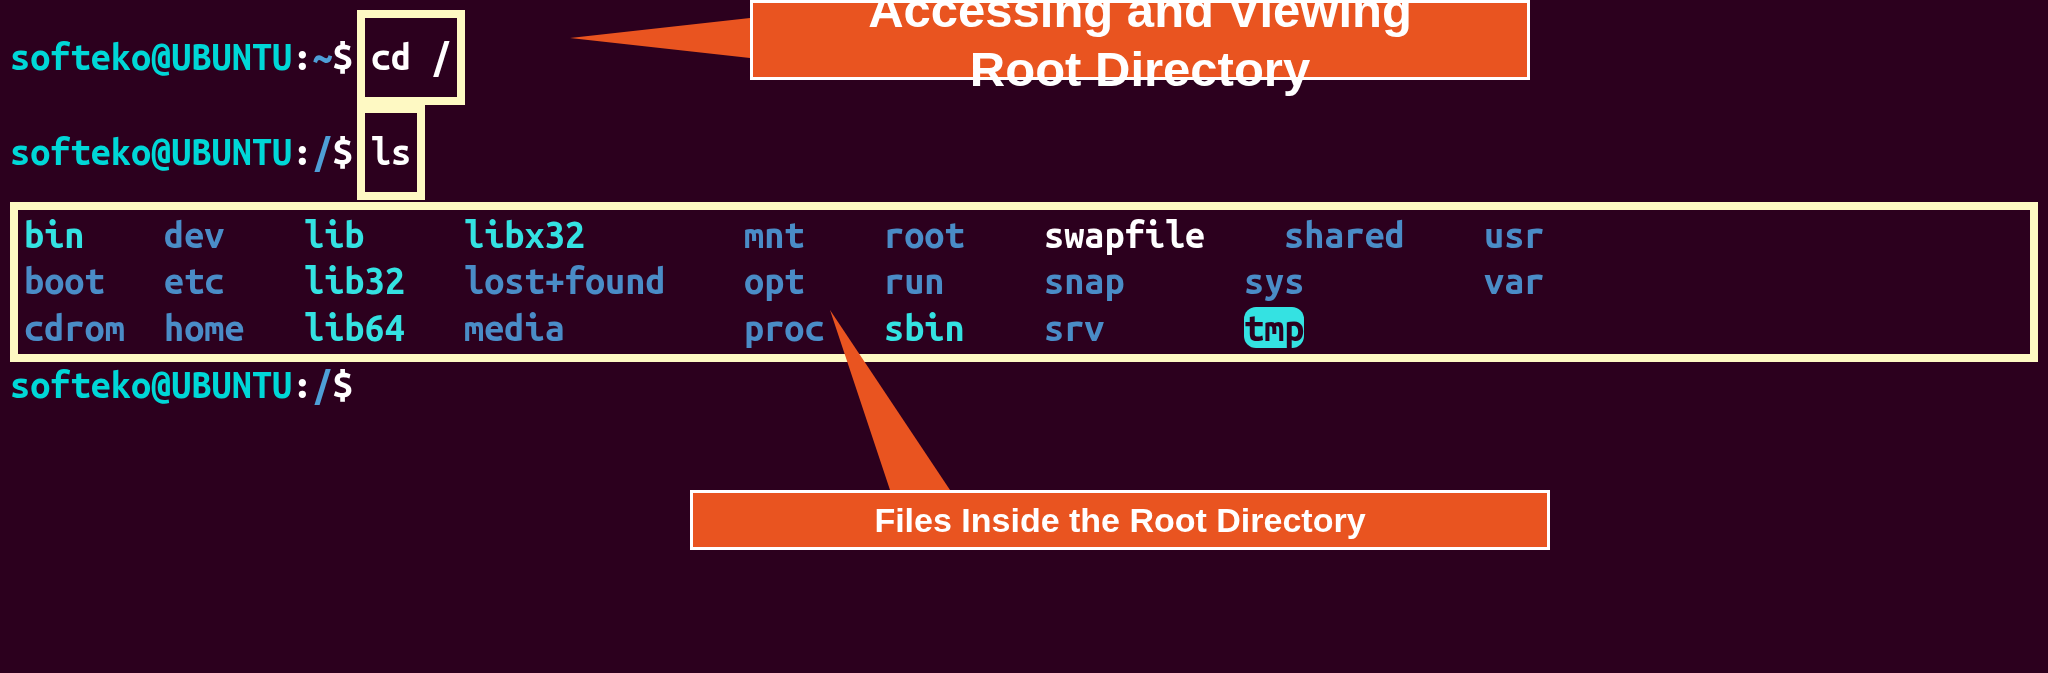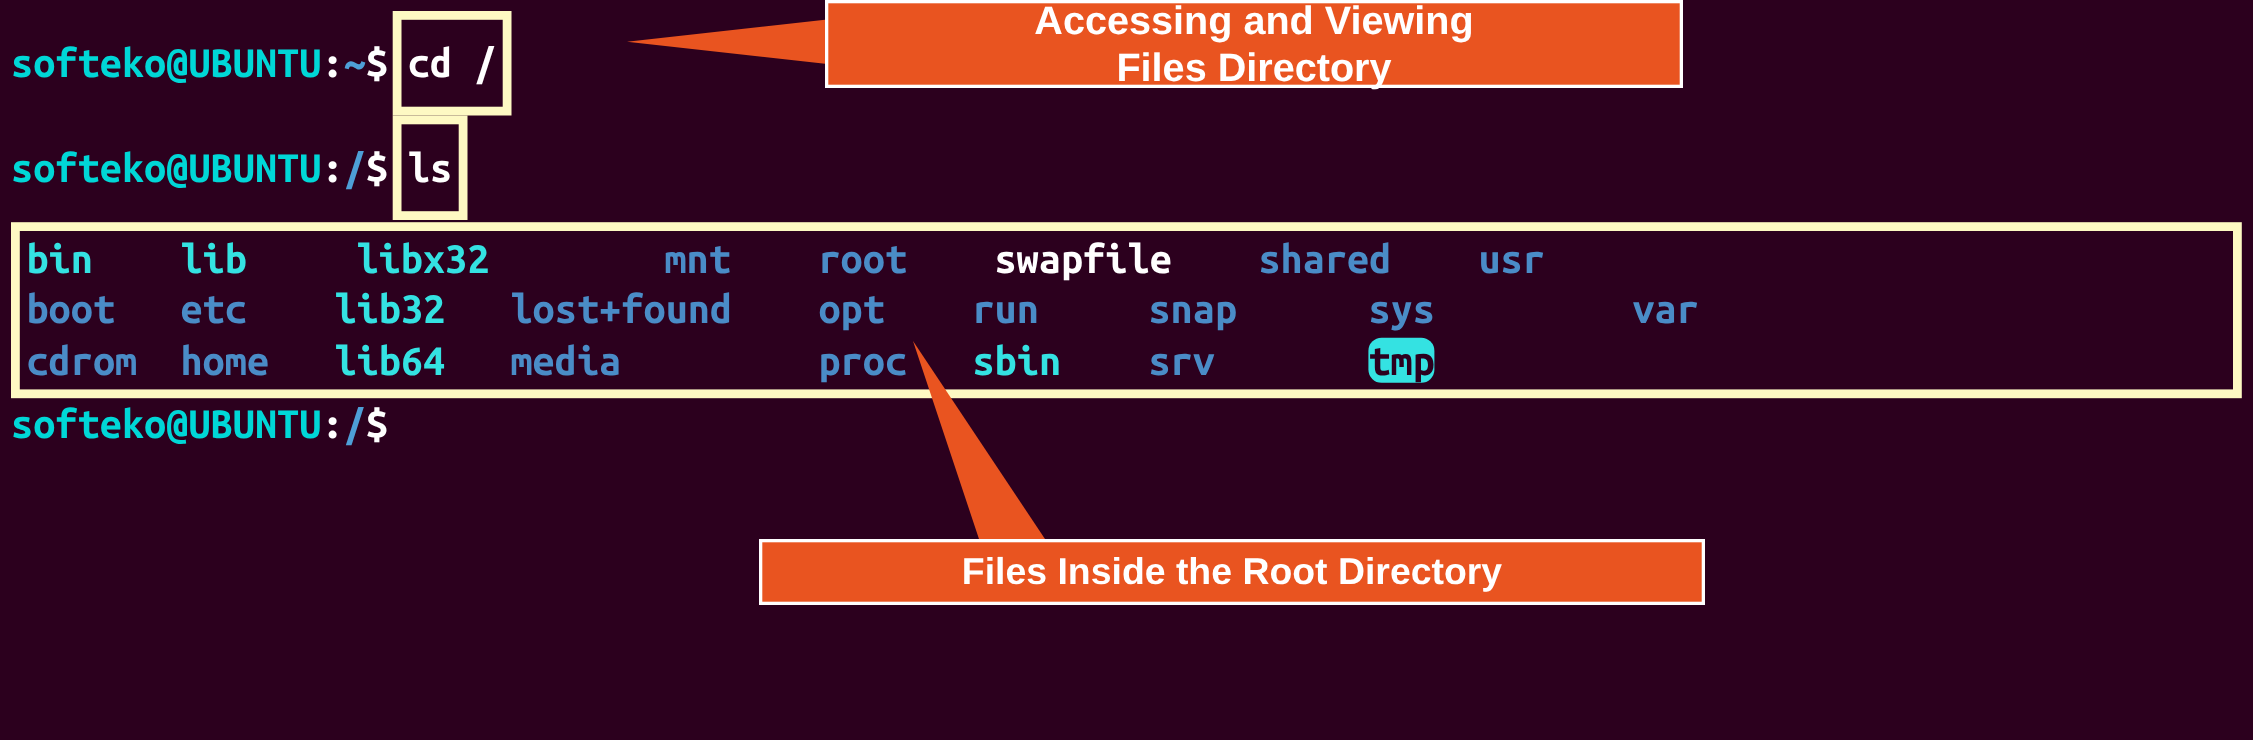--- a/index.html
+++ b/index.html
@@ -84,21 +84,21 @@
       align-items: center;
       justify-content: center;
       line-height: 1.2;
       padding: 6px 18px;
     }
     .callout1 {
       top: 0;
       left: 750px;
       width: 780px;
       height: 80px;
-      font-size: 36px;
+      font-size: 49px;
     }
     .callout2 {
       top: 490px;
       left: 690px;
       width: 860px;
       height: 60px;
       font-size: 34px;
     }
     .arrow {
       position: absolute;
@@ -148,20 +148,21 @@
     <span class="tilde">/</span>
     <span class="dollar">$ </span>
     <span class="command-box">
       <span class="command-text">ls</span>
     </span>
   </div>
 
   <div class="ls-output">
     <div class="ls-row">
       <span class="ls-col col1 c-cyan">bin</span>
+      <span class="ls-col col2 c-blue">dev</span>
       <span class="ls-col col3 c-cyan">lib</span>
       <span class="ls-col col4 c-cyan">libx32</span>
       <span class="ls-col col5 c-blue">mnt</span>
       <span class="ls-col col6 c-blue">root</span>
       <span class="ls-col col8 c-white">swapfile</span>
       <span class="ls-col col7 c-blue">shared</span>
       <span class="ls-col col9 c-blue">usr</span>
     </div>
     <div class="ls-row">
       <span class="ls-col col1 c-blue">boot</span>
@@ -194,21 +195,21 @@
     <span class="dollar">$</span>
   </div>
 
 </div>
 
 <div class="arrow arrow1"></div>
 
 <div class="callout callout1">
   <div>
     <span>Accessing and Viewing</span><br>
-    <span>Files Directory</span>
+    <span>Root Directory</span>
   </div>
 </div>
 
 <svg class="arrow2" width="200" height="200">
   <polygon points="0,0 60,180 120,180" fill="#e95420"></polygon>
 </svg>
 
 <div class="callout callout2">
   <span>Files Inside the Root Directory</span>
 </div>

